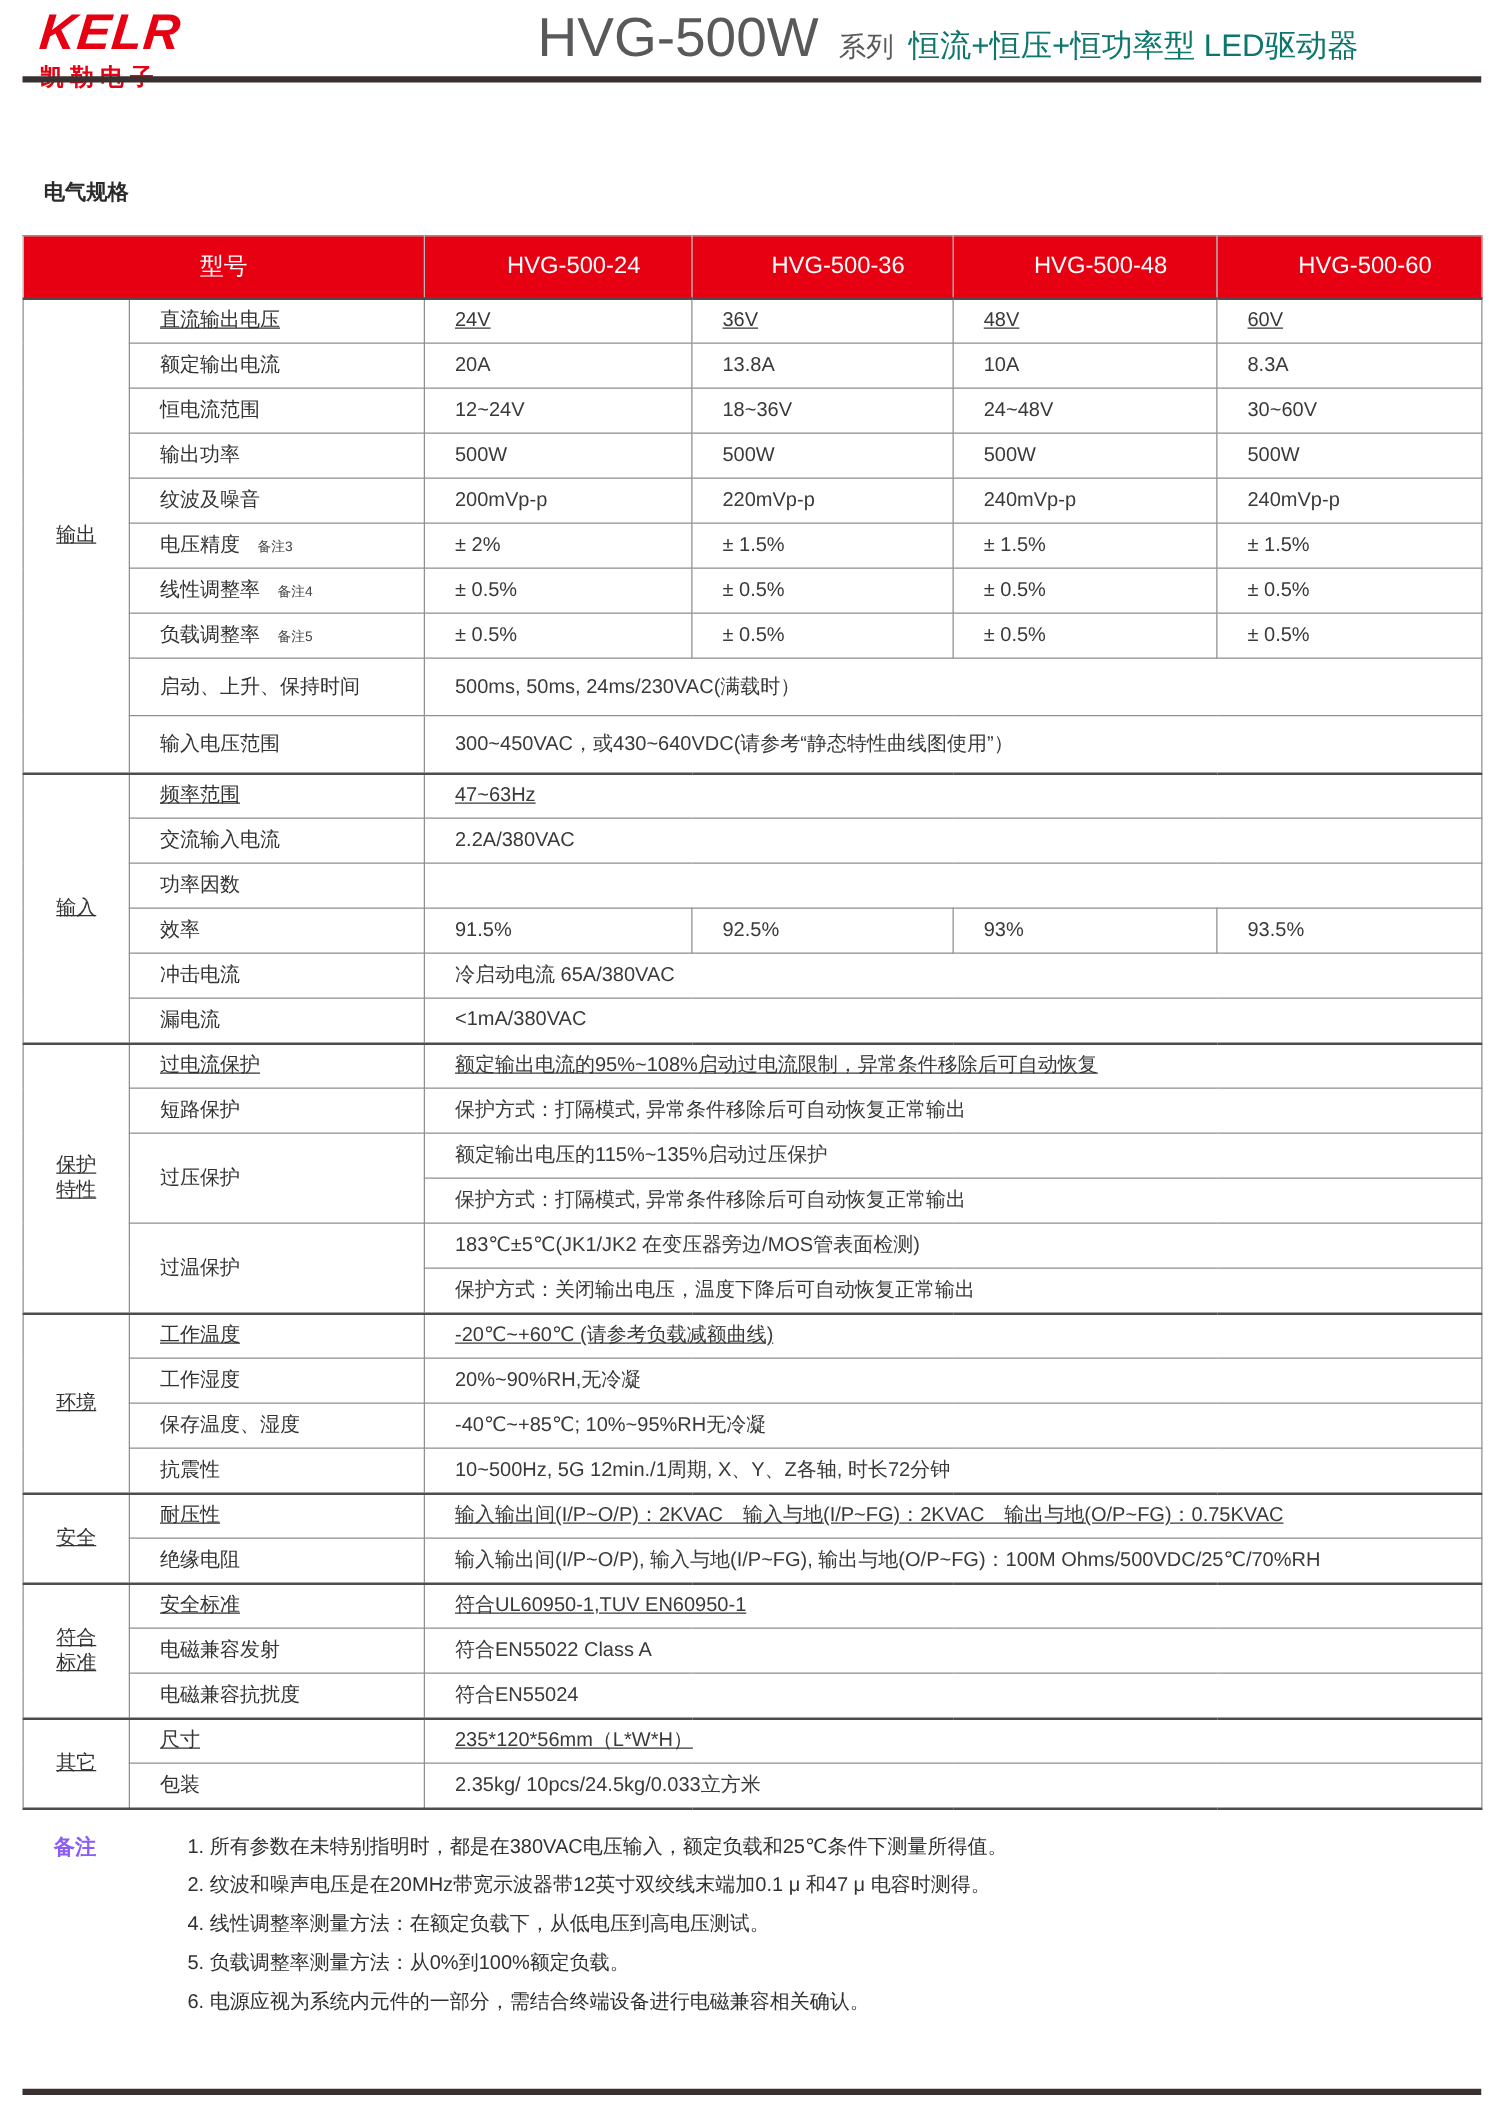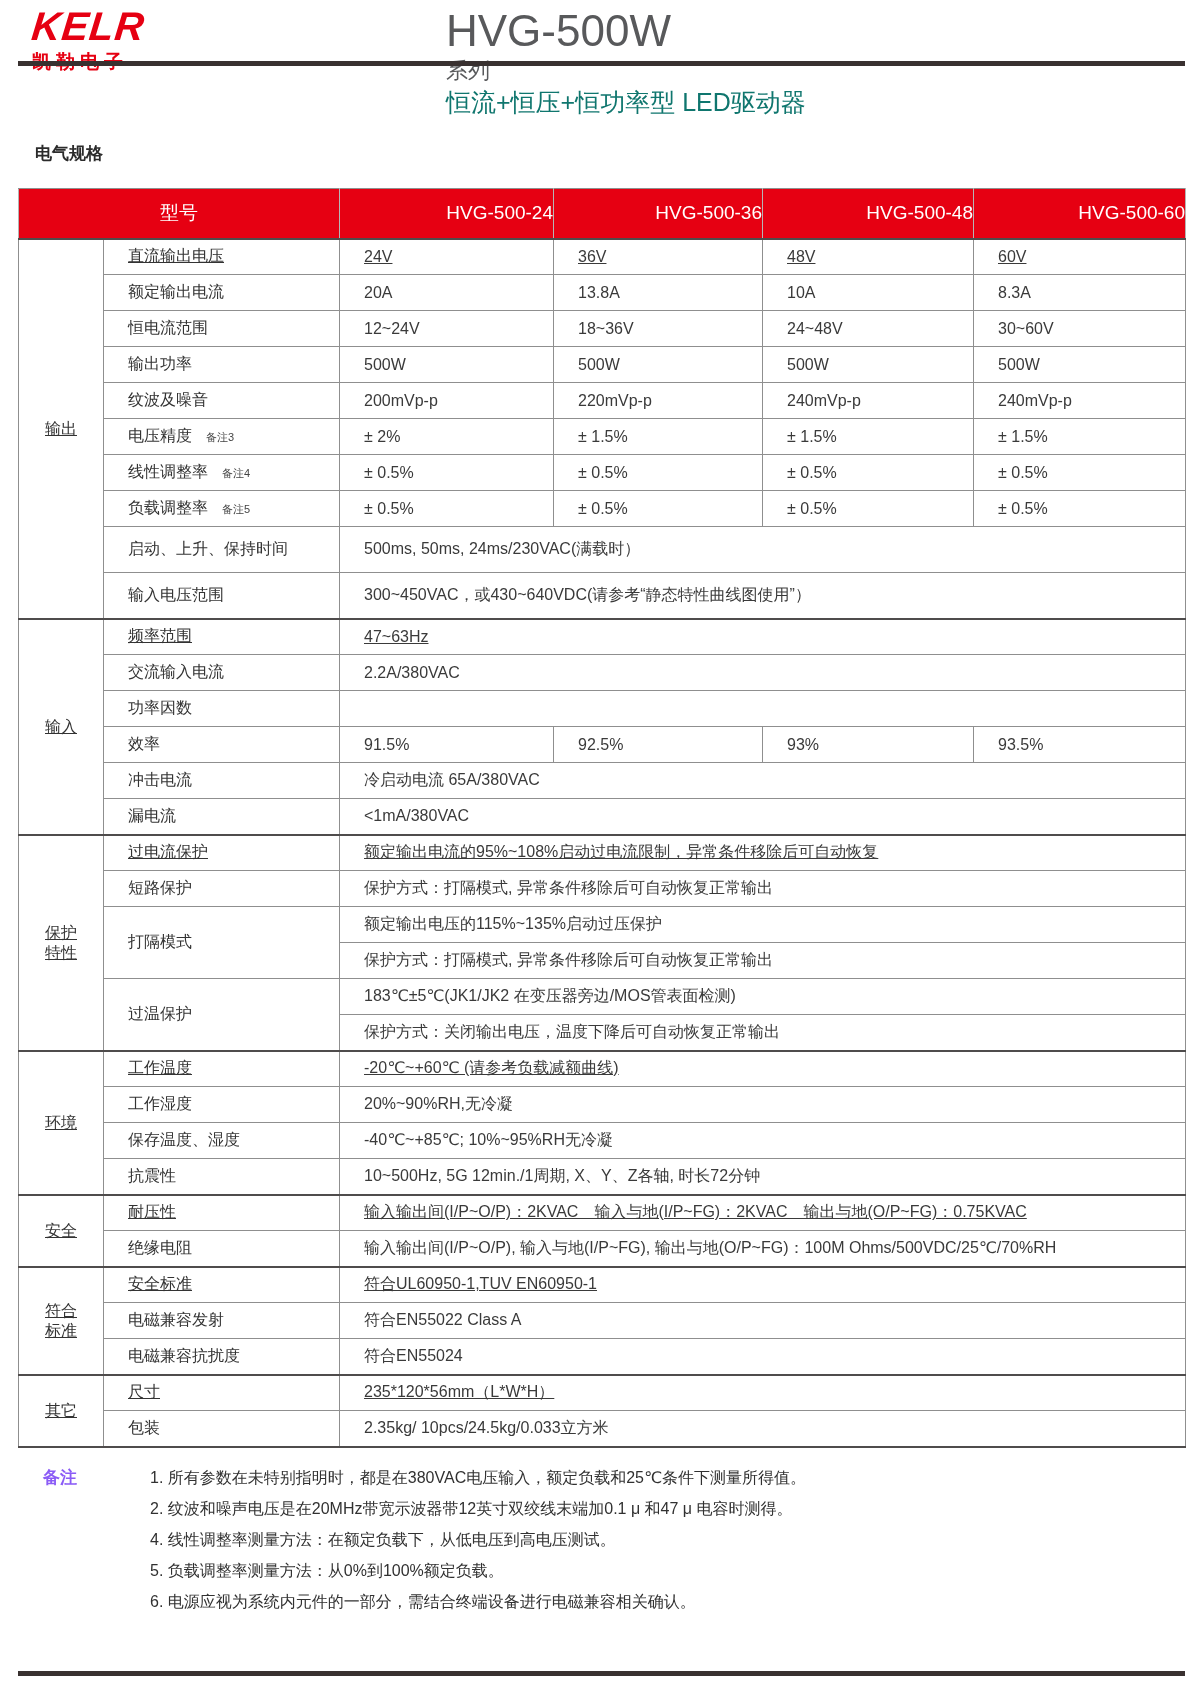--- a/index.html
+++ b/index.html
@@ -13,35 +13,35 @@
   *{margin:0;padding:0;box-sizing:border-box;}
   body{background:#fff;font-family:"Liberation Sans","DejaVu Sans",sans-serif;}
   .page{position:relative;width:1200px;height:1695px;background:#fff;overflow:hidden;}
 
   
   .logo{position:absolute;left:32px;top:6px;color:var(--accent);}
   .logo-text{font-size:40px;font-weight:bold;font-style:italic;letter-spacing:1px;
              transform:skewX(-6deg);line-height:1;}
   .logo-sub{font-size:19px;font-weight:bold;letter-spacing:5px;margin-top:3px;}
   .doc-title{position:absolute;left:430px;top:6px;display:flex;align-items:baseline;
-             white-space:nowrap;color:var(--title-gray);flex-direction:column;}
+             white-space:nowrap;color:var(--title-gray);}
   .doc-title .model{font-size:44px;letter-spacing:0;}
   .doc-title .series{font-size:22px;margin-left:16px;}
   .doc-title .desc{font-size:25px;margin-left:12px;color:#0f766e;}
   .top-rule{position:absolute;left:18px;top:61px;width:1167px;height:5px;background:var(--rule-dark);}
 
   .section-title{position:absolute;left:35px;top:142px;font-size:17px;font-weight:bold;color:#2b2b2b;}
 
   
   #spec-table{position:absolute;left:18px;top:188px;width:1167px;border-collapse:collapse;
               table-layout:fixed;color:var(--text-dark);}
   #spec-table{border:1px solid var(--border-gray);border-bottom:2px solid var(--divider-dark);}
   #spec-table th,#spec-table td{border:1px solid var(--border-gray);}
   #spec-table thead th{background:var(--accent);color:#fff;font-weight:normal;font-size:19px;
-              height:50px;text-align:right;padding-left:25px;border-color:#b5b5b5;
+              height:50px;text-align:center;padding-left:25px;border-color:#b5b5b5;
               border-top-color:var(--border-gray);border-bottom:2px solid var(--divider-dark);}
   #spec-table thead th.label-th{text-align:center;padding-left:0;}
   #spec-table tbody td{height:36px;vertical-align:middle;font-size:16px;}
   #spec-table tr.tall td{height:46px;}
   #spec-table tr.group-start td{border-top:2px solid var(--divider-dark);text-decoration:underline;}
   .group-cell{text-align:center;white-space:pre-line;font-size:17px;color:#333;line-height:1.25;}
   .label-cell{padding-left:24px;font-size:17px;color:#333;white-space:nowrap;}
   .label-cell .note-ref{font-size:11px;margin-left:14px;color:#444;}
   .value-cell{padding-left:24px;white-space:nowrap;}
   .span-cell{padding-left:24px;}
@@ -189,21 +189,21 @@
           <td class="group-cell" rowspan="6">保护
 特性</td>
           <td class="label-cell"><span class="lbl">过电流保护</span></td>
           <td class="value-cell span-cell" colspan="4">额定输出电流的95%~108%启动过电流限制，异常条件移除后可自动恢复</td>
         </tr>
         <tr>
           <td class="label-cell"><span class="lbl">短路保护</span></td>
           <td class="value-cell span-cell" colspan="4">保护方式：打隔模式, 异常条件移除后可自动恢复正常输出</td>
         </tr>
         <tr>
-          <td class="label-cell" rowspan="2"><span class="lbl">打隔模式</span></td>
+          <td class="label-cell" rowspan="2"><span class="lbl">过压保护</span></td>
           <td class="value-cell span-cell" colspan="4">额定输出电压的115%~135%启动过压保护</td>
         </tr>
         <tr>
           <td class="value-cell span-cell" colspan="4">保护方式：打隔模式, 异常条件移除后可自动恢复正常输出</td>
         </tr>
         <tr>
           <td class="label-cell" rowspan="2"><span class="lbl">过温保护</span></td>
           <td class="value-cell span-cell" colspan="4">183℃±5℃(JK1/JK2 在变压器旁边/MOS管表面检测)</td>
         </tr>
         <tr>

